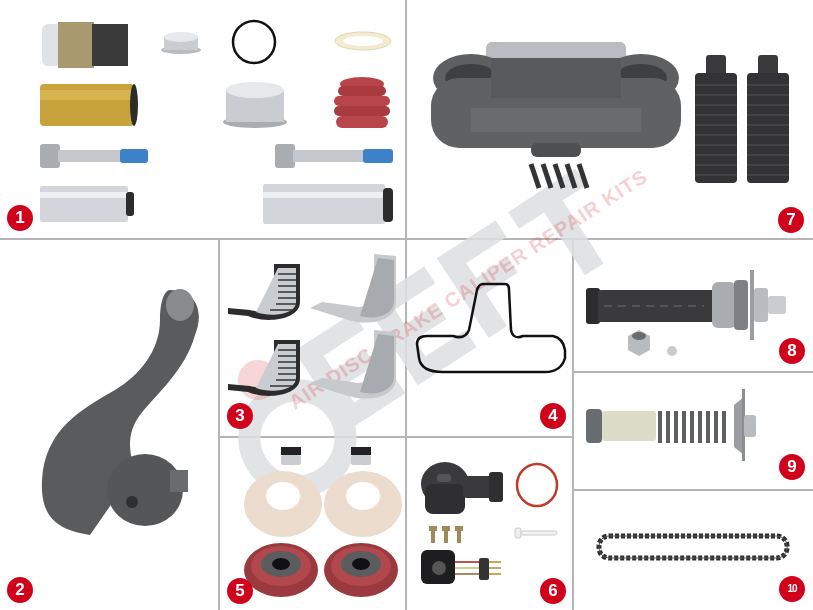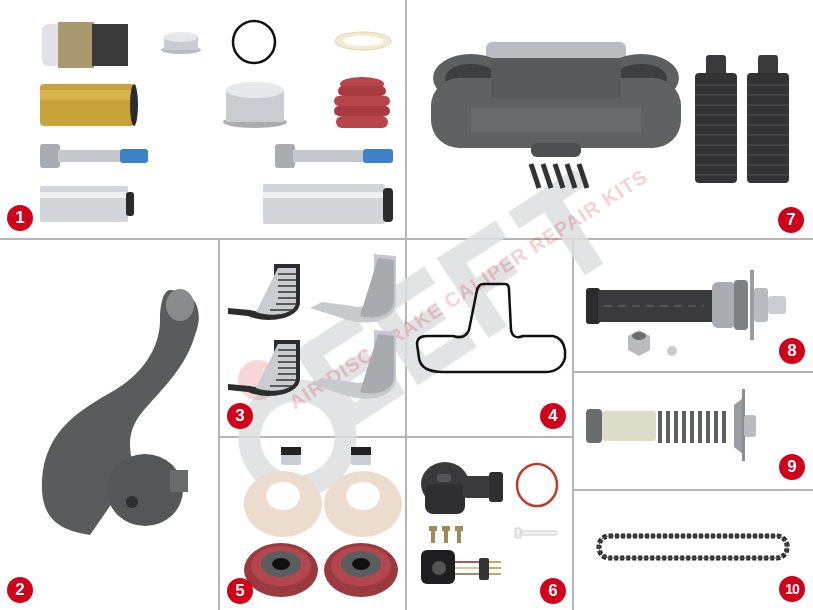--- a/index.html
+++ b/index.html
@@ -1,21 +1,21 @@
 <!DOCTYPE html>
 <html><head>
 <meta charset="utf-8">
 <style>
   html,body{margin:0;padding:0;background:#ffffff;}
   body{width:813px;height:610px;position:relative;overflow:hidden;font-family:"Liberation Sans",sans-serif;}
   .panel{position:absolute;box-sizing:border-box;}
   .vline{position:absolute;width:2px;background:#b5b5b5;}
   .hline{position:absolute;height:2px;background:#b5b5b5;}
   .badge{position:absolute;width:26px;height:26px;border-radius:50%;background:#d0021b;color:#fff;font-weight:bold;font-size:17px;line-height:26px;text-align:center;font-family:"Liberation Sans",sans-serif;}
-  .badge.sm{font-size:14px;letter-spacing:-1px;}
+  .badge.sm{font-size:10px;letter-spacing:-1px;}
   .part{position:absolute;}
   .wm{position:absolute;left:0;top:0;width:813px;height:610px;pointer-events:none;}
   .wm-text{position:absolute;left:285px;top:395px;transform:rotate(-33deg);transform-origin:left top;color:rgba(215,40,55,0.22);font-size:20px;font-weight:bold;white-space:nowrap;letter-spacing:1px;}
 </style>
 </head>
 <body>
 
 <div class="vline" style="left:405px;top:0;height:240px;"></div>
 <div class="hline" style="left:0;top:238px;width:813px;"></div>
 <div class="vline" style="left:218px;top:240px;height:370px;"></div>

